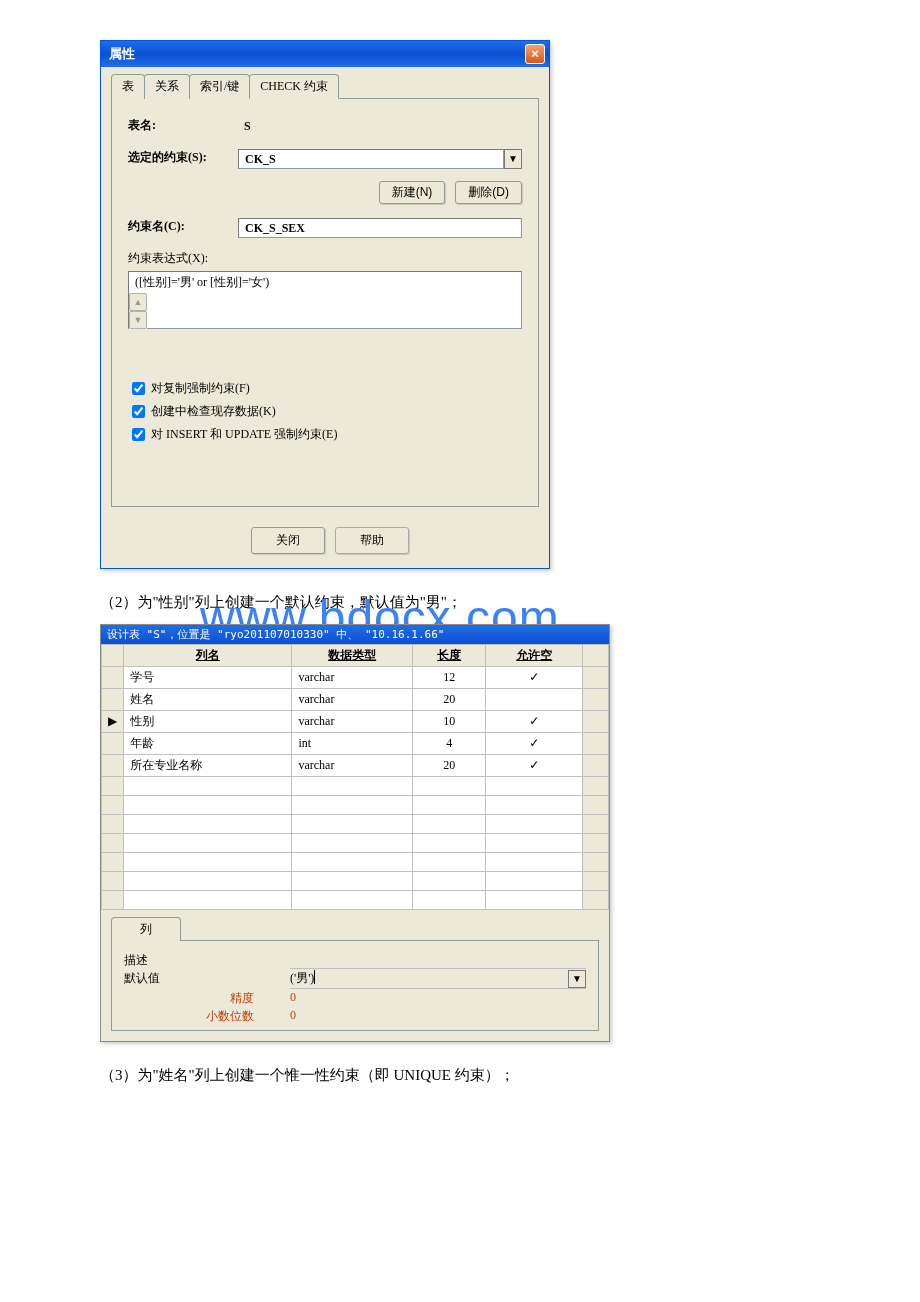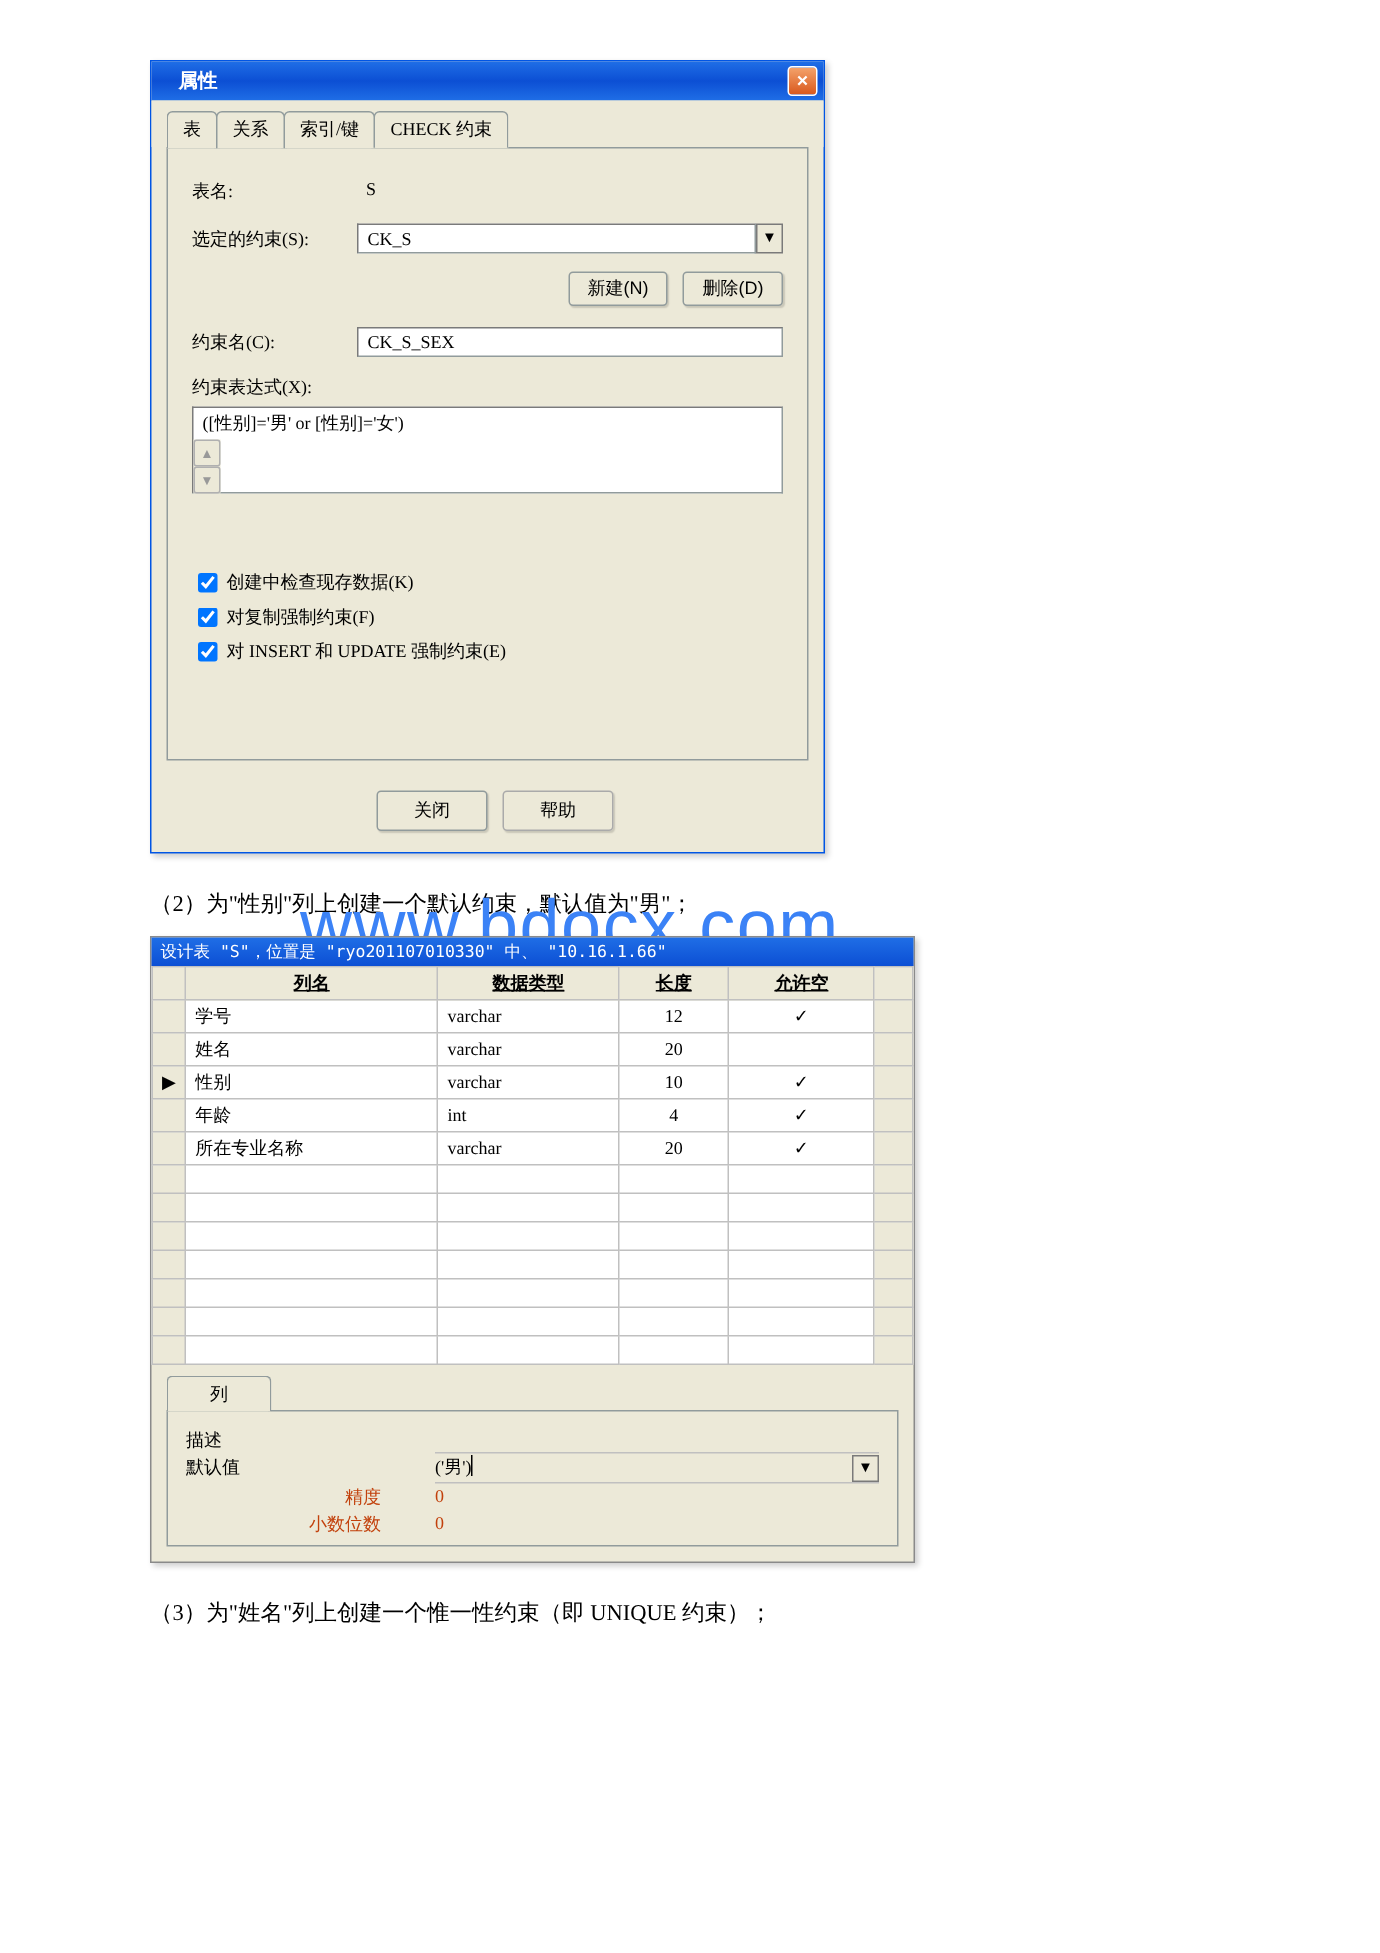--- a/index.html
+++ b/index.html
@@ -27,21 +27,21 @@
       background: #ece9d8;
       position: relative;
       z-index: 1;
       box-shadow: 2px 2px 4px rgba(0,0,0,0.2);
     }
     .titlebar {
       display: flex;
       align-items: center;
       justify-content: space-between;
       height: 26px;
-      padding: 0 4px 0 18px;
+      padding: 0 4px 0 8px;
       background: linear-gradient(to bottom, #1f6ee6 0%, #0c4fd4 50%, #1f6ee6 100%);
       color: white;
       font-weight: bold;
       font-size: 13px;
     }
     .close-btn {
       width: 20px; height: 20px;
       background: linear-gradient(to bottom, #f4a36b, #d9581d);
       border: 1px solid #fff;
       border-radius: 3px;
@@ -75,22 +75,23 @@
       border-bottom: 1px solid #ece9d8;
     }
     .tab-panel {
       border: 1px solid #919b9c;
       margin: 0 10px 10px 10px;
       padding: 18px 16px 14px 16px;
       background: #ece9d8;
     }
     .form-row {
       display: flex;
-      align-items: center;
+      align-items: flex-start;
       margin-bottom: 12px;
+      font-weight: bold;
     }
     .form-label {
       width: 110px;
       font-size: 12px;
     }
     .ro-value {
       border: 1px solid #919b9c;
       border-top: 1.5px solid #7a7a7a;
       border-left: 1.5px solid #7a7a7a;
       background: white;
@@ -284,25 +285,25 @@
       <div class="ta-inner">([性别]='男' or [性别]='女')</div>
       <div class="scroll">
         <div class="scroll-btn">▲</div>
         <div class="scroll-mid"></div>
         <div class="scroll-btn">▼</div>
       </div>
     </div>
     <div style="height:50px;"></div>
     <div class="check-row">
       <input type="checkbox" checked="" style="">
-      <span>创建中检查现存数据(K)</span>
+      <span>对复制强制约束(F)</span>
     </div>
     <div class="check-row">
       <input type="checkbox" checked="" style="">
-      <span>对复制强制约束(F)</span>
+      <span>创建中检查现存数据(K)</span>
     </div>
     <div class="check-row">
       <input type="checkbox" checked="" style="">
       <span>对 INSERT 和 UPDATE 强制约束(E)</span>
     </div>
     <div style="height:44px;"></div>
   </div>
   <div class="bottom-bar">
     <button class="btn" style="padding:4px 24px;">关闭</button>
     <button class="btn" style="padding:4px 24px;background:transparent;border-color:#aaa;">帮助</button>

